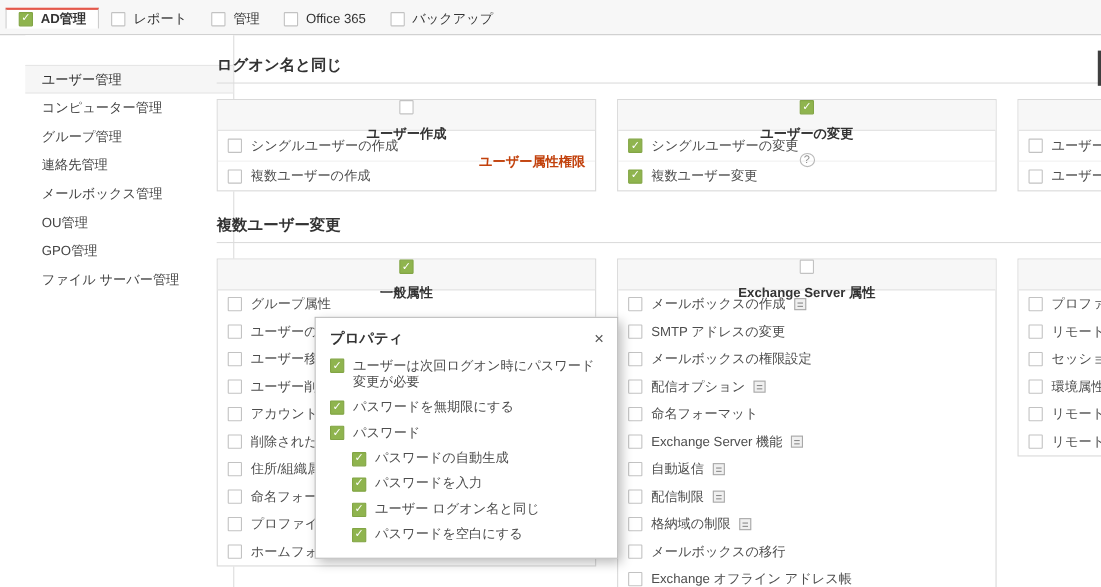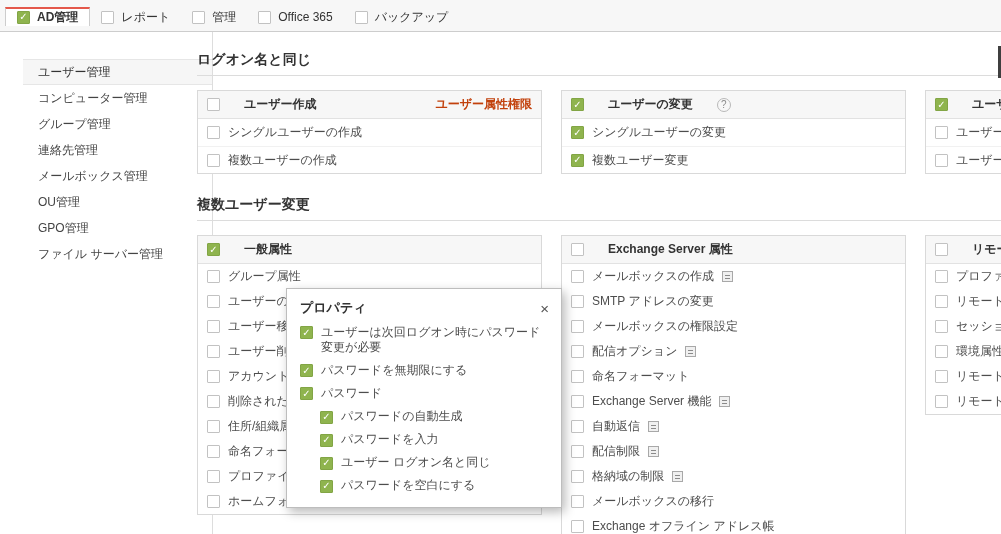--- a/index.html
+++ b/index.html
@@ -53,22 +53,22 @@
     overflow: hidden; padding: 19px 0 0 6px;
   }
   .section { margin-bottom: 22px; }
   .section-title {
     font-size: 14px; line-height: 16px; font-weight: bold; color: #333;
     padding-bottom: 8px; border-bottom: 1px solid #dcdcdc; margin-bottom: 14px;
   }
   .cards { display: flex; gap: 19px; align-items: flex-start; }
   .card { width: 345px; flex: 0 0 345px; border: 1px solid #d9d9d9; background: #fff; }
   .card-header {
-    height: 28px; display: flex; align-items: center; gap: 24px; padding: 0 9px;
-    background: #f7f7f7; border-bottom: 1px solid #e2e2e2; font-weight: bold; white-space: nowrap;
+    height: 28px; display: flex; align-items: center; gap: 9px; padding: 0 9px;
+    background: #f7f7f7; border-bottom: 1px solid #e2e2e2; font-weight: bold; white-space: nowrap; flex-direction: column;
   }
   .item { display: flex; align-items: center; gap: 8px; padding: 0 9px; color: #4d4d4d; white-space: nowrap; }
   .s1 .item { height: 27px; }
   .s1 .item + .item { border-top: 1px solid #f1f1f1; }
   .s2 .item { height: 25px; }
   .hlink { margin-left: auto; color: #c2410c; font-weight: bold; cursor: pointer; }
   .help {
     width: 14px; height: 14px; border: 1px solid #b9b9b9; border-radius: 50%;
     color: #8a8a8a; font-size: 10px; font-weight: normal; cursor: pointer;
     display: inline-flex; align-items: center; justify-content: center;

